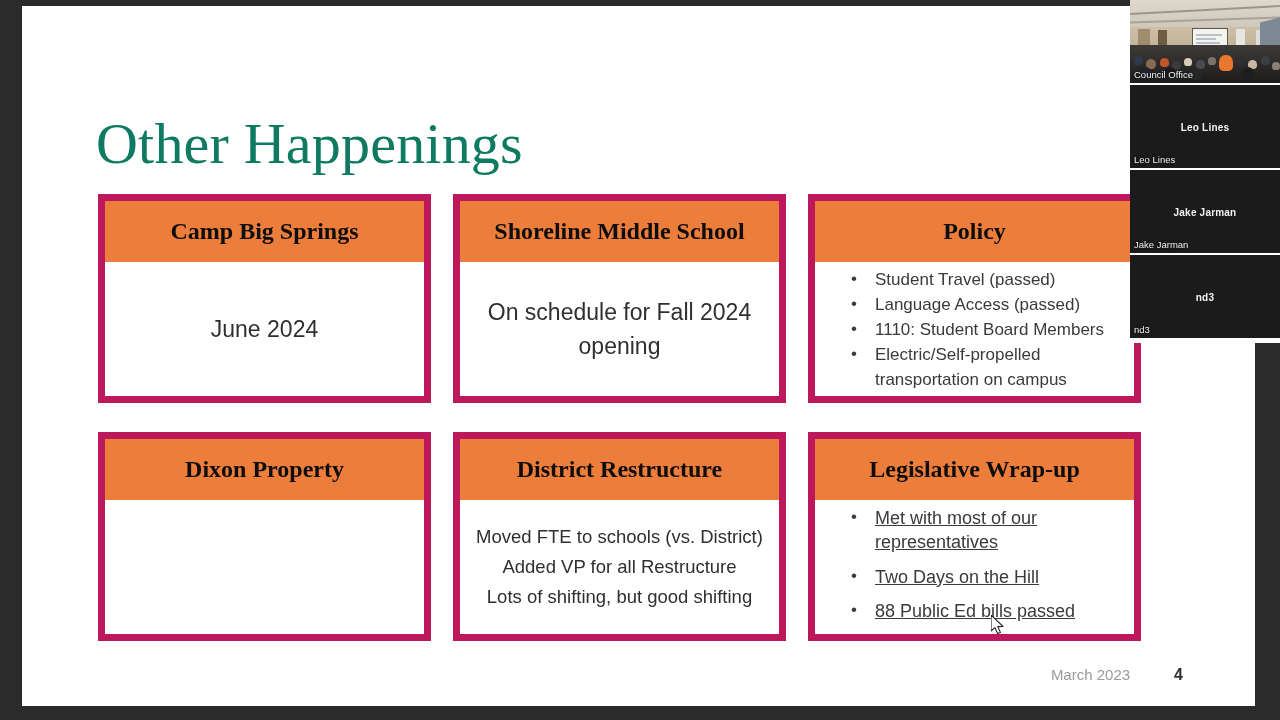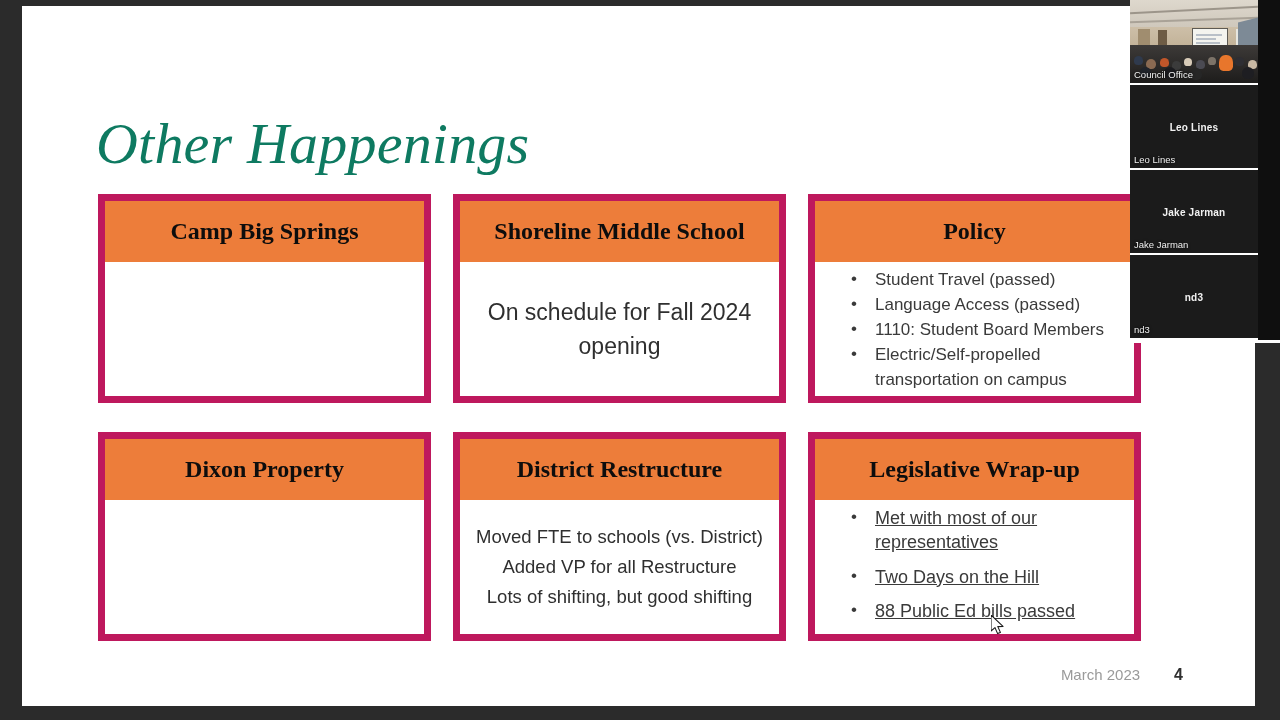--- a/index.html
+++ b/index.html
@@ -23,21 +23,20 @@
   
   #slide-title {
     position: absolute;
     left: 74px; top: 108px;
     font-family: "Liberation Serif", serif;
     font-size: 58px;
     line-height: 1.05;
     color: #0e7a61;
     letter-spacing: 0.2px;
     white-space: nowrap;
-    font-style: italic;
   }
 
   
   #card-grid {
     position: absolute;
     left: 76px; top: 188px;
     width: 1044px;
     display: grid;
     grid-template-columns: 333px 333px 333px;
     grid-template-rows: 209px 209px;
@@ -112,35 +111,35 @@
     font-size: 17px;
     color: #3a3a3a;
   }
 
   
   #slide-footer {
     position: absolute;
     right: 72px; bottom: 22px;
     display: flex;
     align-items: baseline;
-    gap: 34px;
+    gap: 44px;
   }
   #footer-date { font-size: 15px; color: #9a9a9a; }
   #footer-page { font-size: 16px; font-weight: bold; color: #2f2f2f; }
 
   
   #video-panel {
     position: absolute;
     right: 0; top: 0;
     width: 150px;
     background: #0f0f0f;
   }
   .video-tile {
     position: relative;
-    width: 128px;
+    width: 150px;
     height: 85px;
     background: #1b1b1b;
     overflow: hidden;
     border-bottom: 2px solid #ffffff;
   }
   .video-tile:last-child { border-bottom: none; }
   .tile-center-name {
     position: absolute;
     left: 0; right: 0; top: 50%;
     transform: translateY(-50%);
@@ -193,20 +192,23 @@
   <div id="slide">
 
     <div id="slide-title">Other Happenings</div>
 
     <div id="card-grid">
 
       <div class="card">
         <div class="card-header">
           <div class="card-header-text">Camp Big Springs</div>
         </div>
+        <div class="card-body">
+          <div class="body-centered">June 2024</div>
+        </div>
       </div>
 
       <div class="card">
         <div class="card-header">
           <div class="card-header-text">Shoreline Middle School</div>
         </div>
         <div class="card-body">
           <div class="body-centered">On schedule for Fall 2024 opening</div>
         </div>
       </div>

